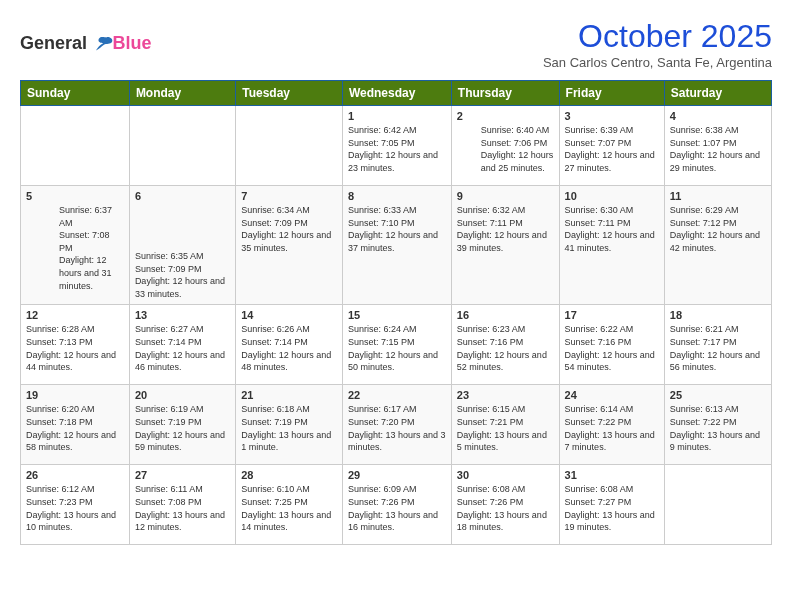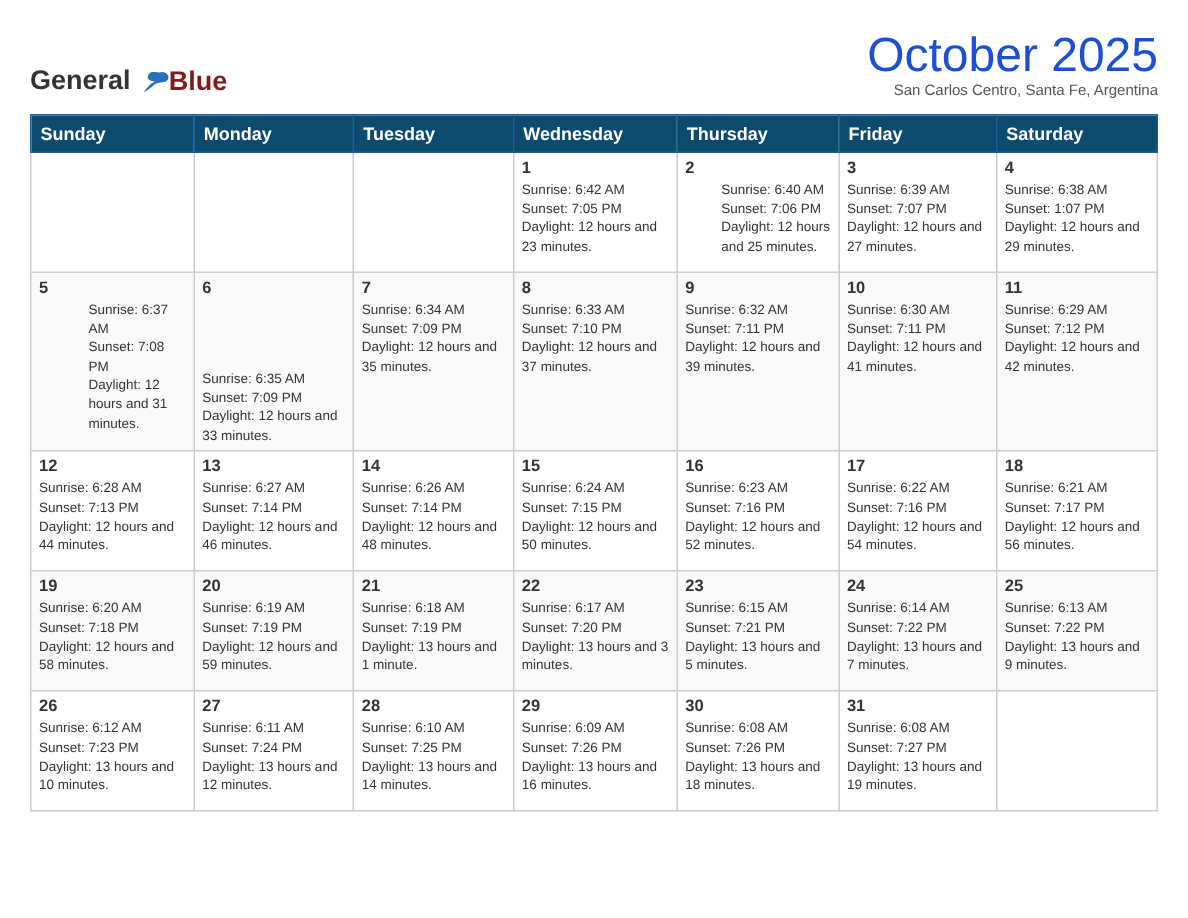--- a/index.html
+++ b/index.html
@@ -12,21 +12,21 @@
     }
     .page {
       width: 792px;
       height: 612px;
       padding: 18px 20px 10px 20px;
       background: #fff;
     }
     .header {
       display: flex;
       justify-content: space-between;
-      align-items: flex-end;
+      align-items: center;
       margin-bottom: 10px;
     }
     .logo {
       display: flex;
       align-items: center;
     }
     .logo-general { color: #333; }
     .logo-blue { color: #1a6faf; }
     .logo-icon {
       width: 22px;
@@ -35,30 +35,30 @@
     }
     .title-area {
       text-align: right;
     }
     .month-title {
       font-size: 32px;
       color: #1d4ed8;
       font-weight: normal;
     }
     .subtitle {
-      font-size: 10px;
+      font-size: 13px;
       color: #555;
     }
     .calendar {
       width: 100%;
       border-collapse: collapse;
       border: 1px solid #ccc;
     }
     .calendar th {
-      background-color: #0c4a6e;
+      background-color: #4d7c0f;
       color: #fff;
       font-size: 12px;
       font-weight: bold;
       padding: 5px 6px;
       text-align: left;
       border: 1px solid #1a5fa0;
     }
     .calendar td {
       vertical-align: top;
       border: 1px solid #ccc;
@@ -96,21 +96,21 @@
     <div class="logo">
       <div>
         <div style="display:flex;align-items:center;">
           <div>
             <span class="logo-general" style="font-size:18px;font-weight:bold;color:#333;">General</span>
             <svg class="logo-icon" viewBox="0 0 30 22" style="display:inline-block;vertical-align:middle;margin-left:1px;">
               <path d="M18 2 C22 0 28 4 26 8 C24 12 18 10 15 12 C12 14 8 18 4 20 C6 16 10 12 14 10 C10 10 6 8 8 4 C10 0 16 2 18 2Z" fill="#2970b8"></path>
             </svg>
           </div>
           <div>
-            <span class="logo-blue" style="font-size:18px;font-weight:bold;color:#7f1d1d;margin-left:-2px;">Blue</span>
+            <span class="logo-blue" style="font-size:18px;font-weight:bold;color:#ec4899;margin-left:-2px;">Blue</span>
           </div>
         </div>
       </div>
     </div>
     <div class="title-area">
       <div class="month-title">October 2025</div>
       <div class="subtitle">San Carlos Centro, Santa Fe, Argentina</div>
     </div>
   </div>
 
@@ -293,21 +293,21 @@
         <tr>
           <td>
             <span class="day-number">26</span>
             <div class="day-info" style="white-space: pre-line;">Sunrise: 6:12 AM
 Sunset: 7:23 PM
 Daylight: 13 hours and 10 minutes.</div>
           </td>
           <td>
             <span class="day-number">27</span>
             <div class="day-info" style="white-space: pre-line;">Sunrise: 6:11 AM
-Sunset: 7:24 PM
+Sunset: 7:08 PM
 Daylight: 13 hours and 12 minutes.</div>
           </td>
           <td>
             <span class="day-number">28</span>
             <div class="day-info" style="white-space: pre-line;">Sunrise: 6:10 AM
 Sunset: 7:25 PM
 Daylight: 13 hours and 14 minutes.</div>
           </td>
           <td>
             <span class="day-number">29</span>

